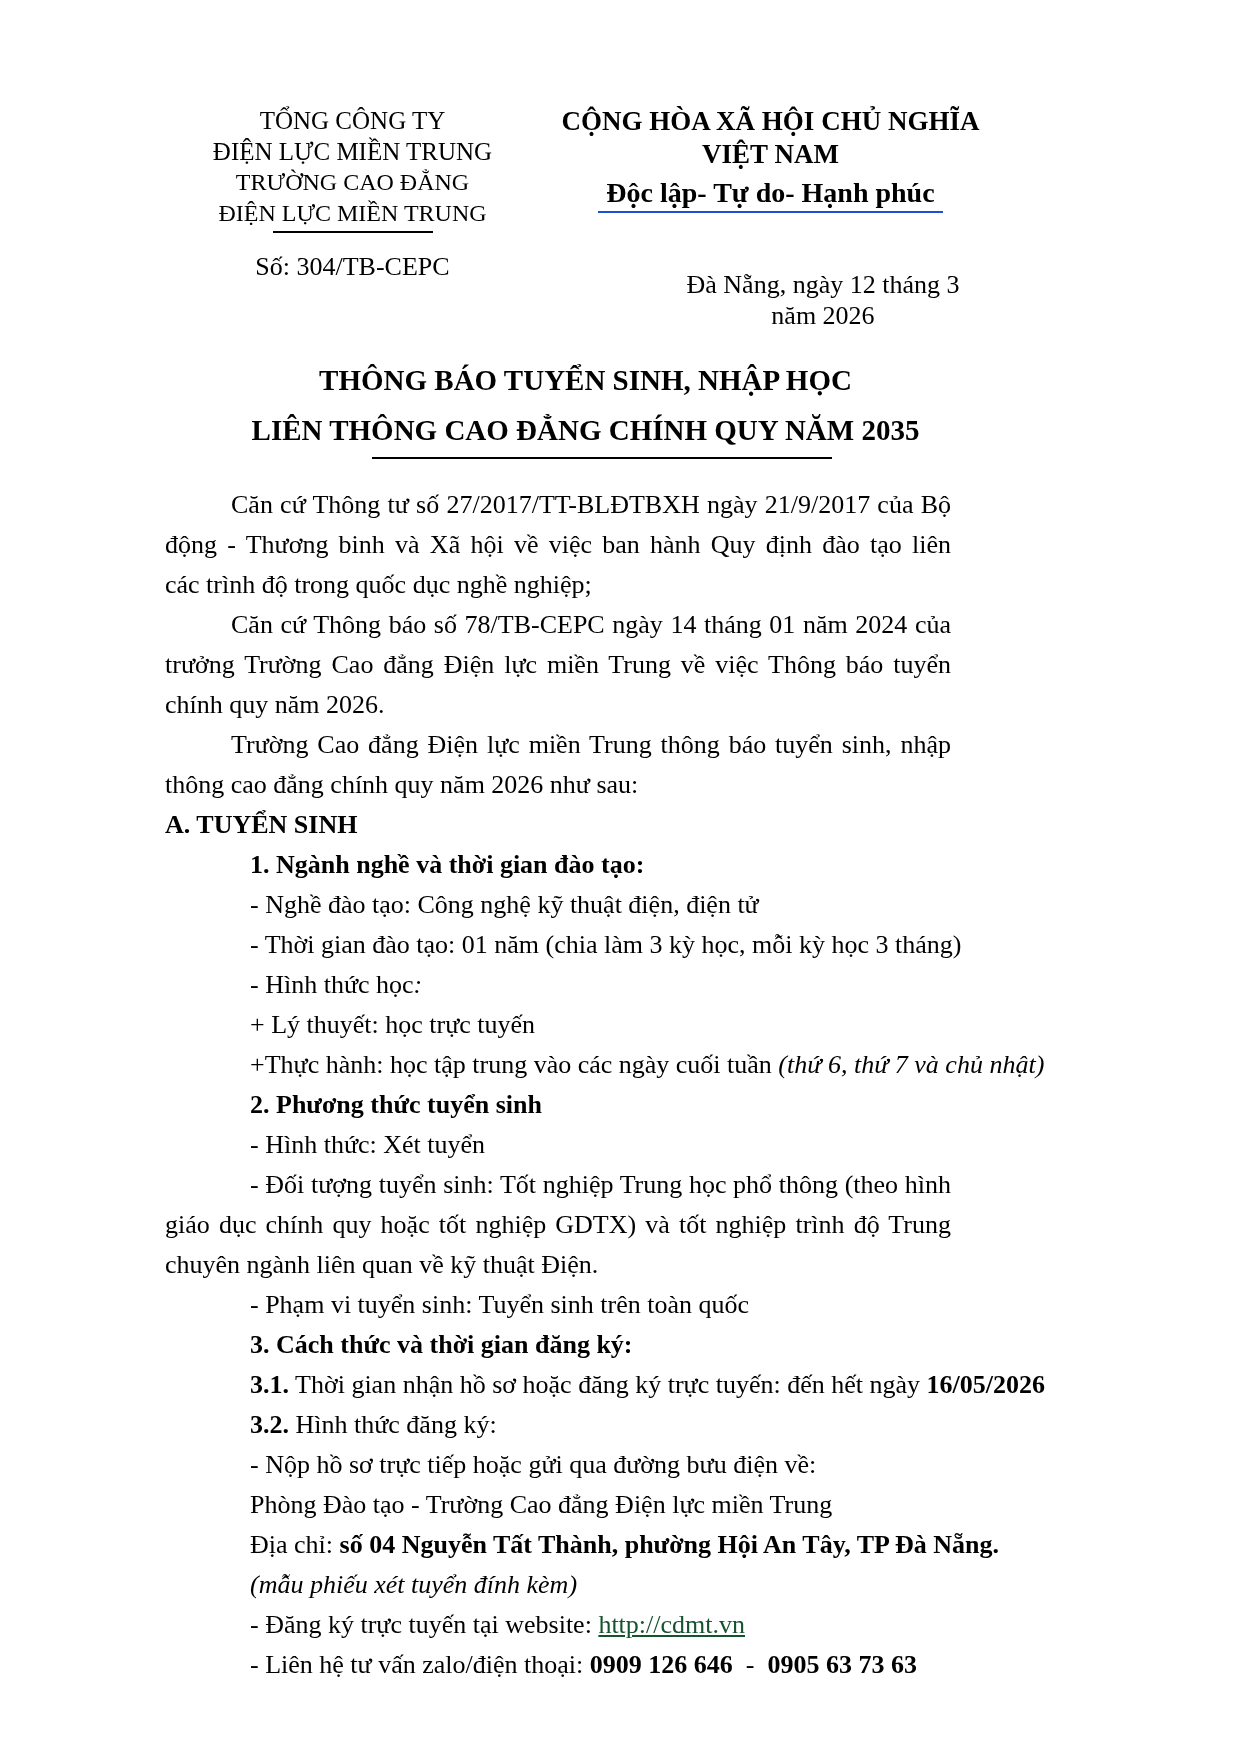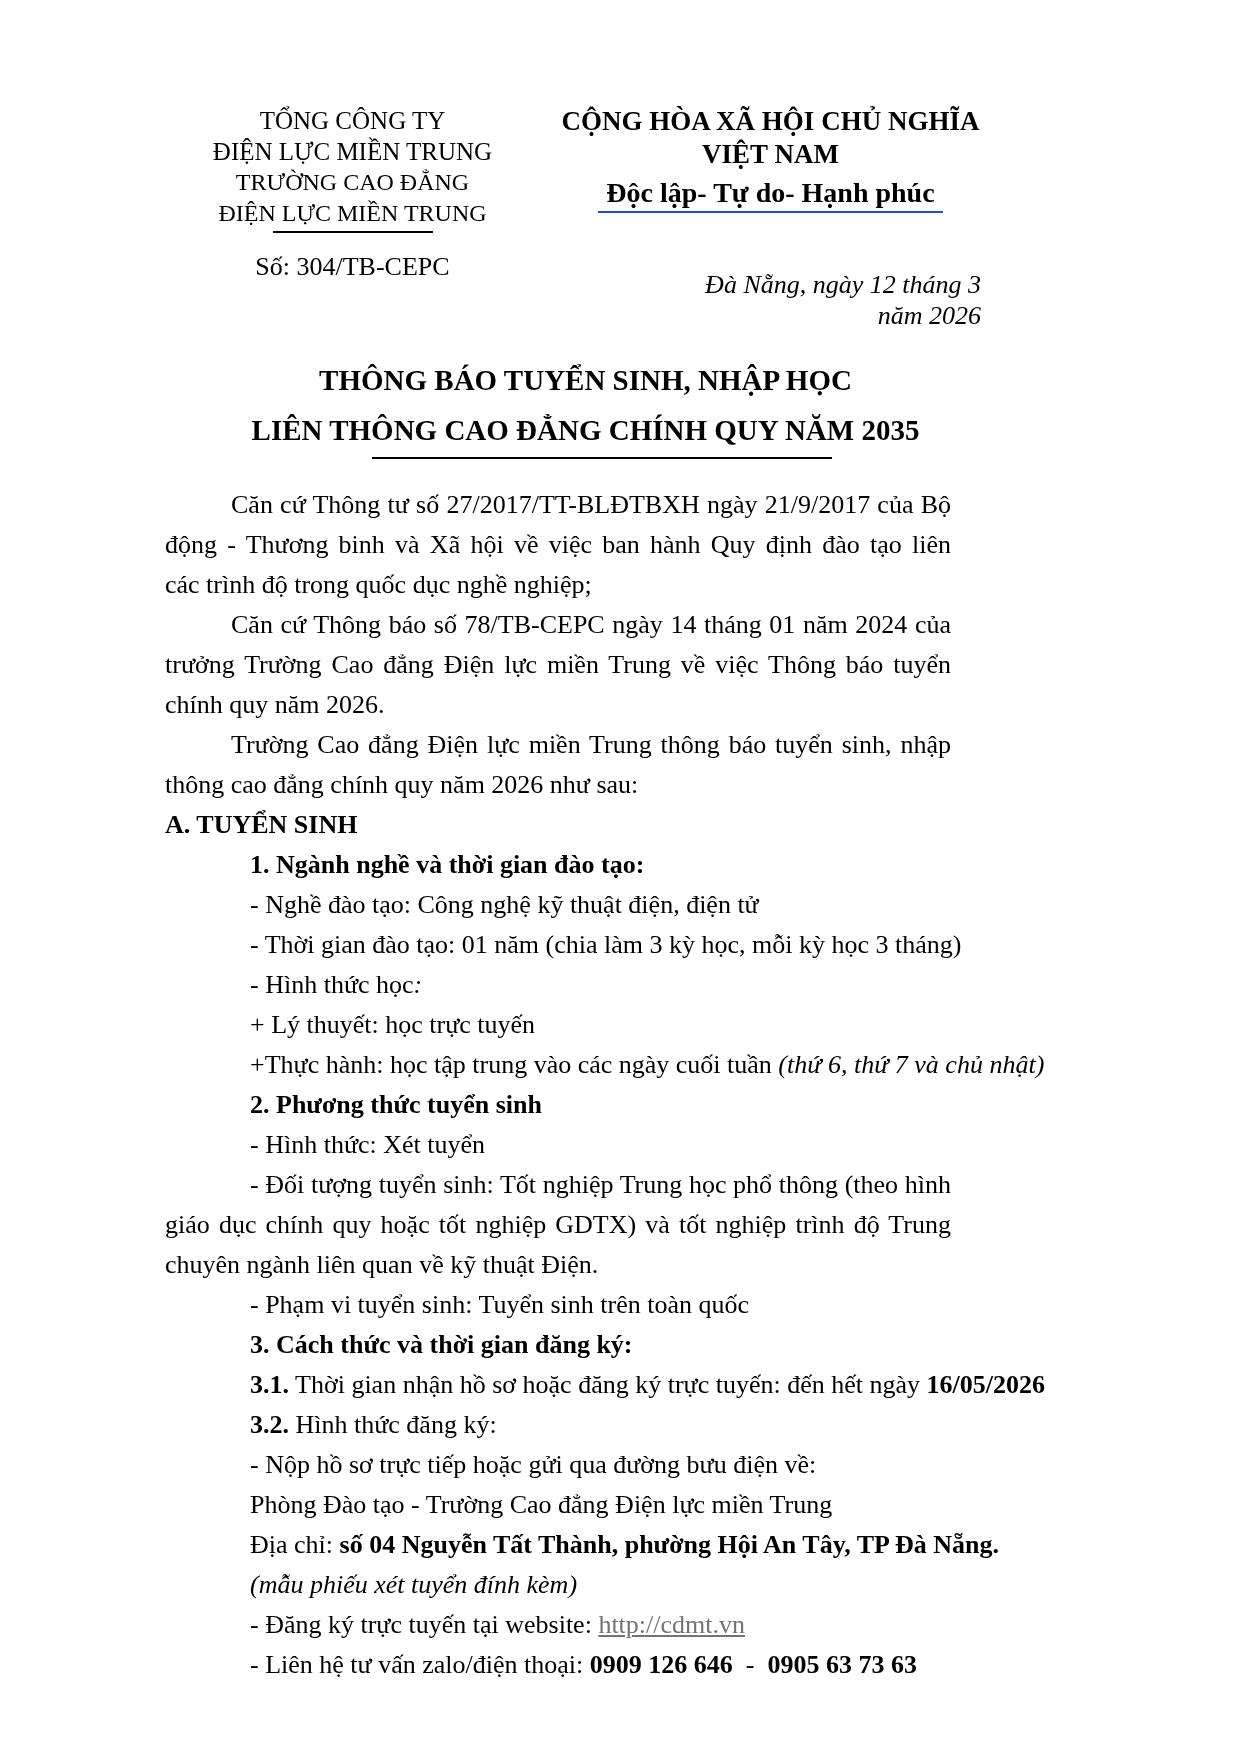--- a/index.html
+++ b/index.html
@@ -13,22 +13,22 @@
   .h-left{width:375px;flex:none;text-align:center;}
   .h-line.reg{font-size:25px;line-height:31px;}
   .h-line.bld{font-size:24px;line-height:31px;font-weight:normal;}
   .h-rule{width:160px;border-top:2px solid #000;margin:2px auto 0;}
   .doc-num{font-size:26px;line-height:31px;margin-top:18px;}
   .h-right{flex:1;text-align:center;margin-left:20px;margin-right:-30px;}
   .motto1{font-size:27px;line-height:33px;font-weight:bold;}
   .motto2-wrap{margin-top:5px;line-height:34px;}
   .motto2{display:inline-block;font-size:28px;line-height:34px;font-weight:bold;
           border-bottom:2px solid #1d4ed8;padding:0 8px 1px;}
-  .date-line{font-size:26px;line-height:31px;font-style:italic;
-             margin-top:55px;padding-left:105px;text-align:right;}
+  .date-line{font-size:26px;line-height:31px;
+             margin-top:55px;padding-left:105px;}
 
   
   .title{text-align:center;margin-top:24px;padding-left:55px;font-weight:bold;}
   .t-line{font-size:29px;line-height:50px;}
   .t-rule{width:460px;border-top:2px solid #000;margin:2px auto 0;transform:translateX(16px);}
 
   
   .bodytext{margin-top:26px;}
   .bl{font-size:26px;line-height:40px;white-space:nowrap;text-align:left;}
   .bl.fill{text-align:justify;text-align-last:justify;white-space:normal;
@@ -92,17 +92,17 @@
       <div class="bl fill"><span>giáo dục chính quy hoặc tốt nghiệp GDTX) và tốt nghiệp trình độ Trung cấp các</span></div>
       <div class="bl"><span>chuyên ngành liên quan về kỹ thuật Điện.</span></div>
       <div class="bl ind2"><span>- Phạm vi tuyển sinh: Tuyển sinh trên toàn quốc</span></div>
       <div class="bl ind2 b"><span>3. Cách thức và thời gian đăng ký:</span></div>
       <div class="bl ind2"><span class="b">3.1.</span><span> Thời gian nhận hồ sơ hoặc đăng ký trực tuyến: đến hết ngày </span><span class="b">16/05/2026</span></div>
       <div class="bl ind2"><span class="b">3.2.</span><span> Hình thức đăng ký:</span></div>
       <div class="bl ind2"><span>- Nộp hồ sơ trực tiếp hoặc gửi qua đường bưu điện về:</span></div>
       <div class="bl ind2"><span>Phòng Đào tạo - Trường Cao đẳng Điện lực miền Trung</span></div>
       <div class="bl ind2"><span>Địa chỉ: </span><span class="b">số 04 Nguyễn Tất Thành, phường Hội An Tây, TP Đà Nẵng.</span></div>
       <div class="bl ind2 i"><span>(mẫu phiếu xét tuyển đính kèm)</span></div>
-      <div class="bl ind2"><span>- Đăng ký trực tuyến tại website: </span><a class="doclink" href="#" style="color: #737373;">http://cdmt.vn</a></div>
+      <div class="bl ind2"><span>- Đăng ký trực tuyến tại website: </span><a class="doclink" href="#" style="color: #14532d;">http://cdmt.vn</a></div>
       <div class="bl ind2"><span>- Liên hệ tư vấn zalo/điện thoại: </span><span class="b">0909 126 646</span><span> &nbsp;-&nbsp; </span><span class="b">0905 63 73 63</span></div>
     </div>
 
 </div>
 
 </body></html>

